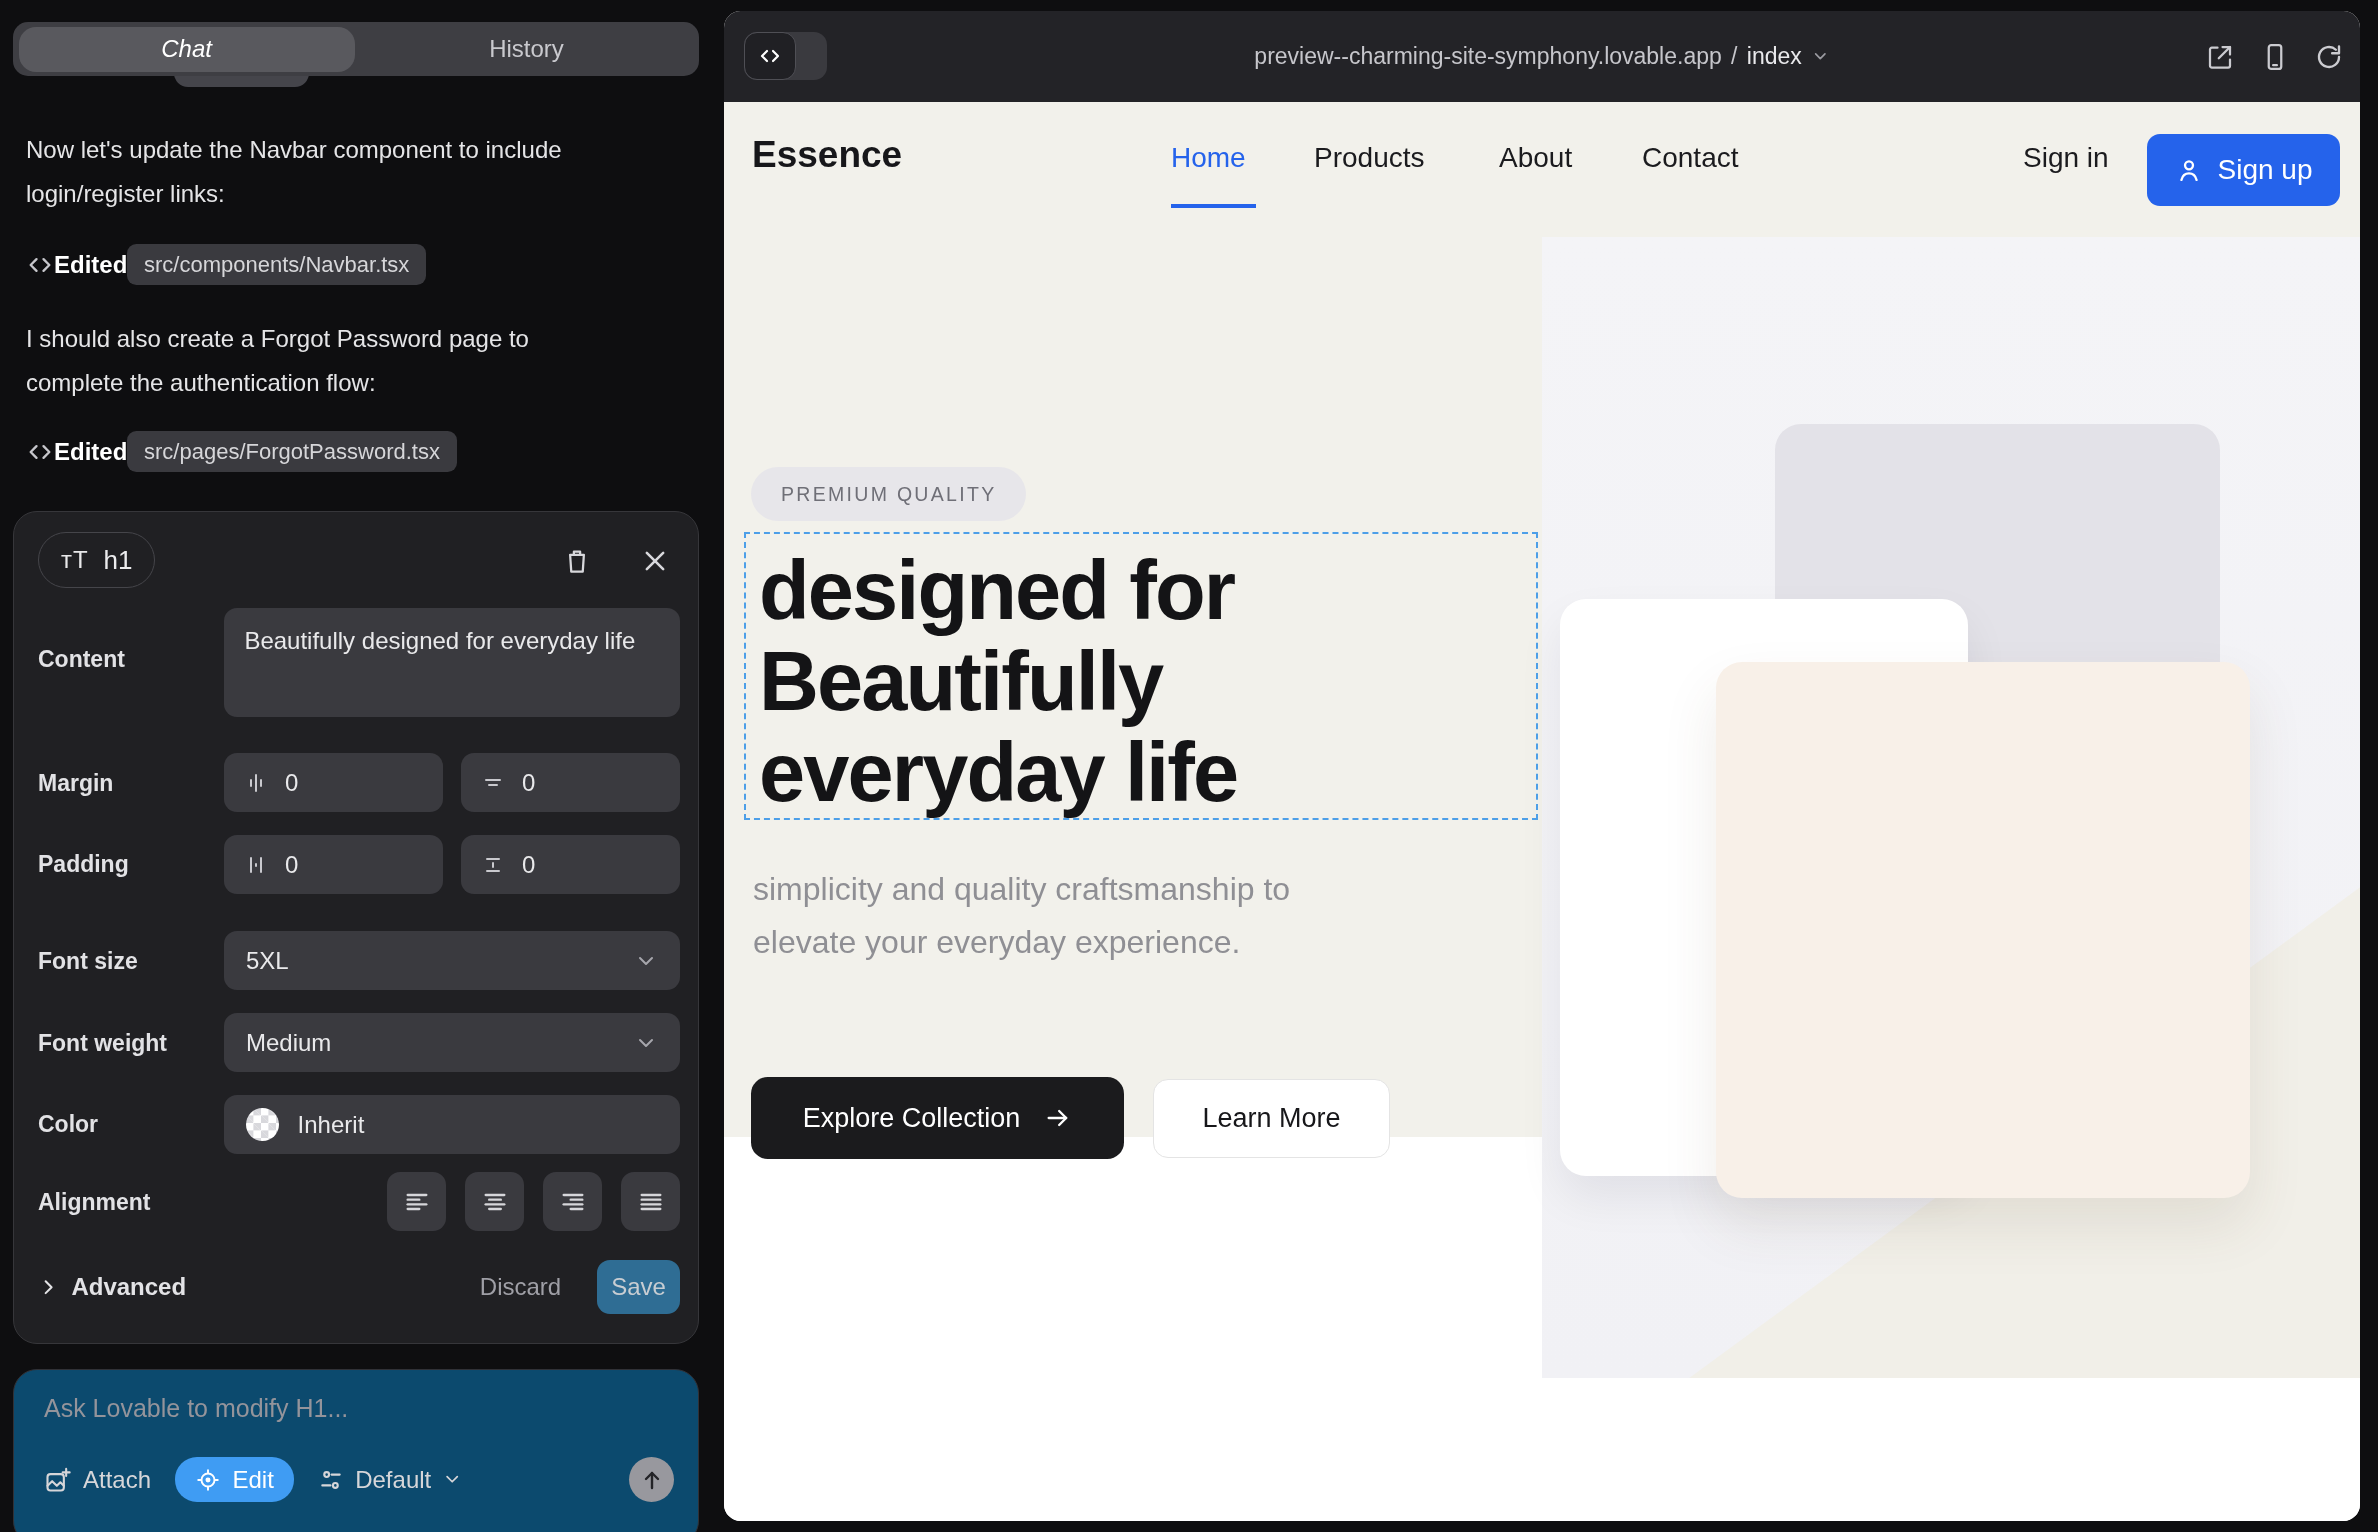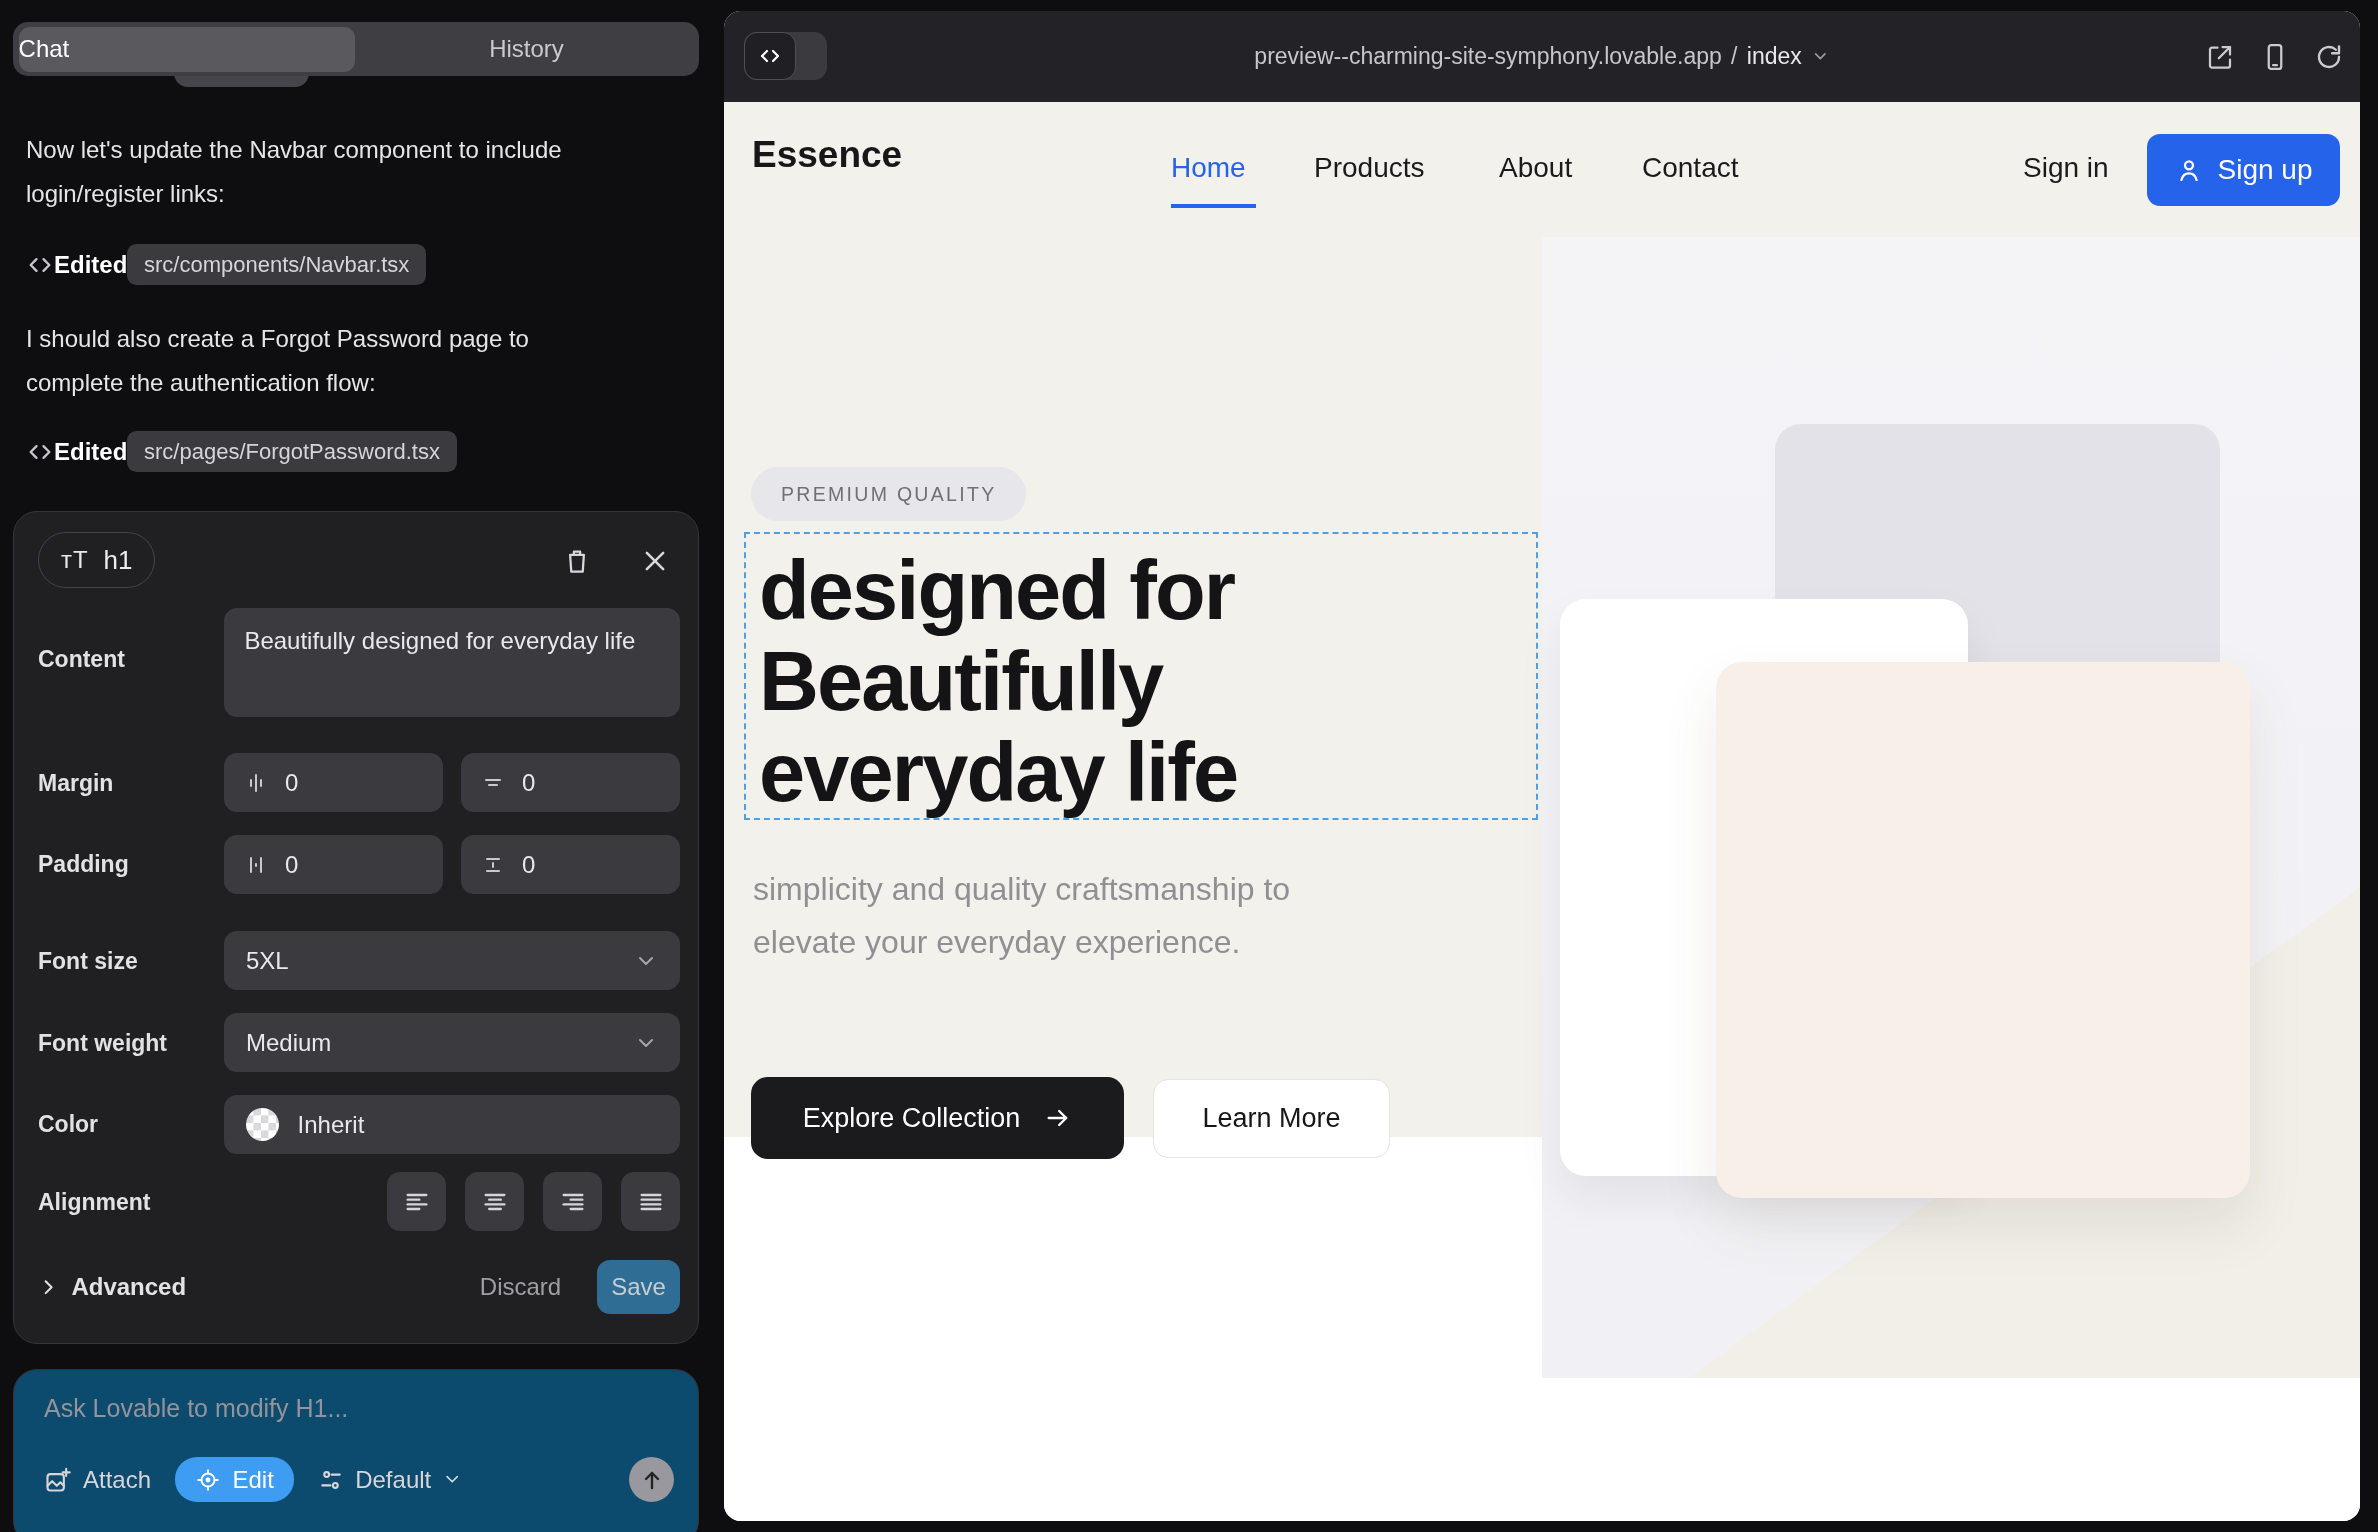--- a/index.html
+++ b/index.html
@@ -3,22 +3,22 @@
 <meta charset="utf-8">
 <style>
   * { margin:0; padding:0; box-sizing:border-box; }
   html,body { width:2378px; height:1532px; overflow:hidden; }
   body { font-family:"Liberation Sans", sans-serif; background:#0E0E10; position:relative; }
   .abs { position:absolute; }
   svg { display:block; }
 
   
   .tabbar { left:13px; top:22px; width:686px; height:54px; background:#3E3E43; border-radius:15px; z-index:5; }
-  .tab-active { position:absolute; left:5.6px; top:4.6px; width:336px; height:45px; background:#59595E; border-radius:11px;
-    display:flex; align-items:center; color:#FFFFFF; font-size:24px; }
+  .tab-active { position:absolute; left:5.6px; top:4.6px; width:336px; height:45px; background:#59595E; border-radius:17px;
+    display:flex; align-items:center; justify-content:center; color:#FFFFFF; font-size:24px;font-style:italic; }
   .tab-inactive { position:absolute; left:341px; top:0; width:345px; height:54px; display:flex; align-items:center; justify-content:center;
     color:#C9C9CE; font-size:24px; }
   .scrollpill { left:174px; top:59px; width:135px; height:28px; background:#45454B; border-radius:14px; z-index:1; }
   .scrollpill .dot { position:absolute; top:7.4px; width:5.6px; height:5.6px; background:#BCBCC1; }
   .chat-msg { left:26px; width:603px; color:#E5E5E7; font-size:24px; line-height:44px; }
   .edited-row { left:26px; height:43px; display:flex; align-items:center; color:#C6C6CB; }
   .edited-label { color:#FFFFFF; font-size:24px; font-weight:700; }
   .file-pill { background:#3A3A3F; border-radius:9.3px; padding:7.4px 16.7px; font-size:22px; color:#D6D6D9; }
 
   
@@ -67,21 +67,21 @@
   .tb-icon { position:absolute; top:29px; width:33px; height:33px; color:#CBCBD0; display:flex; align-items:center; justify-content:center; cursor:pointer; }
 
   .content { position:absolute; left:0; top:91px; width:1636px; height:1035px; background:#F2F1EB; }
   .graypanel { position:absolute; left:818px; top:135px; width:818px; height:1141px;
     background:linear-gradient(180deg,#F4F4F7 0%,#F1F1F5 100%); }
   .graypanel .wedge { content:""; position:absolute; left:0; top:0; width:100%; height:100%;
     background:#F1EFE8; clip-path:polygon(18% 100%, 100% 57%, 100% 100%); }
   .whiteband { position:absolute; left:0; top:1276px; width:100%; height:143px; background:#FFFFFF; }
 
   .brand { position:absolute; left:28px; top:32px; font-size:37px; font-weight:700; color:#17171A; }
-  .navlink { position:absolute; top:50px; font-size:28px; color:#1B1B1E; cursor:pointer; }
+  .navlink { position:absolute; top:40px; font-size:28px; color:#1B1B1E; cursor:pointer; }
   .navlink.active { color:#2563EB; }
   .nav-underline { position:absolute; left:447px; top:102px; width:85px; height:3.7px; background:#2563EB; }
   .signup { position:absolute; left:1423px; top:32px; width:193px; height:72px; background:#2563EB; border-radius:13px;
     display:flex; align-items:center; justify-content:center; gap:15px; color:#FFFFFF; font-size:28px; cursor:pointer; }
 
   .card { position:absolute; border-radius:26px; }
   .card-gray { left:1051px; top:322px; width:445px; height:369px; background:#E3E2E8; }
   .card-white { left:836px; top:497px; width:408px; height:577px; background:#FFFFFF; box-shadow:0 22px 45px rgba(20,20,40,.07); }
   .card-peach { left:992px; top:560px; width:534px; height:536px; background:#F8F0E8; box-shadow:0 28px 56px rgba(90,70,40,.10); }
 

